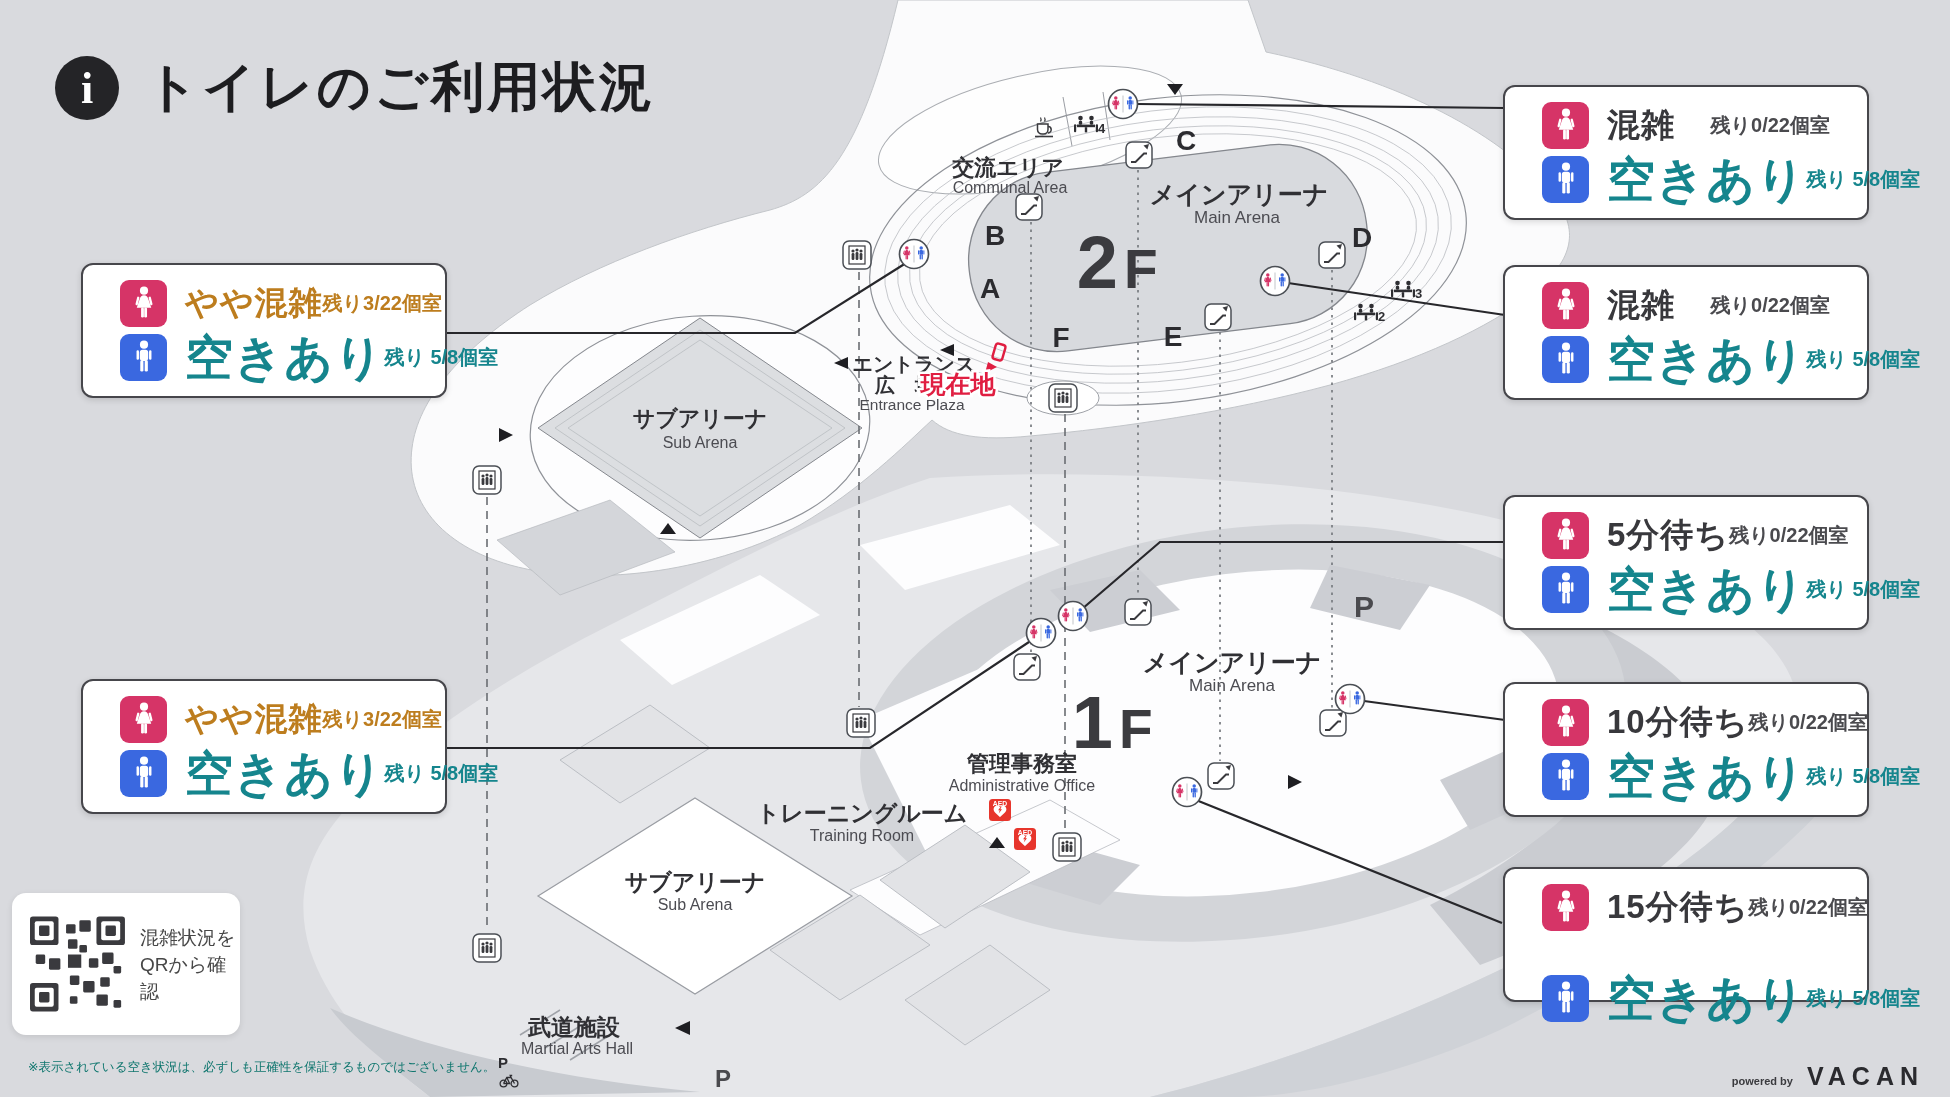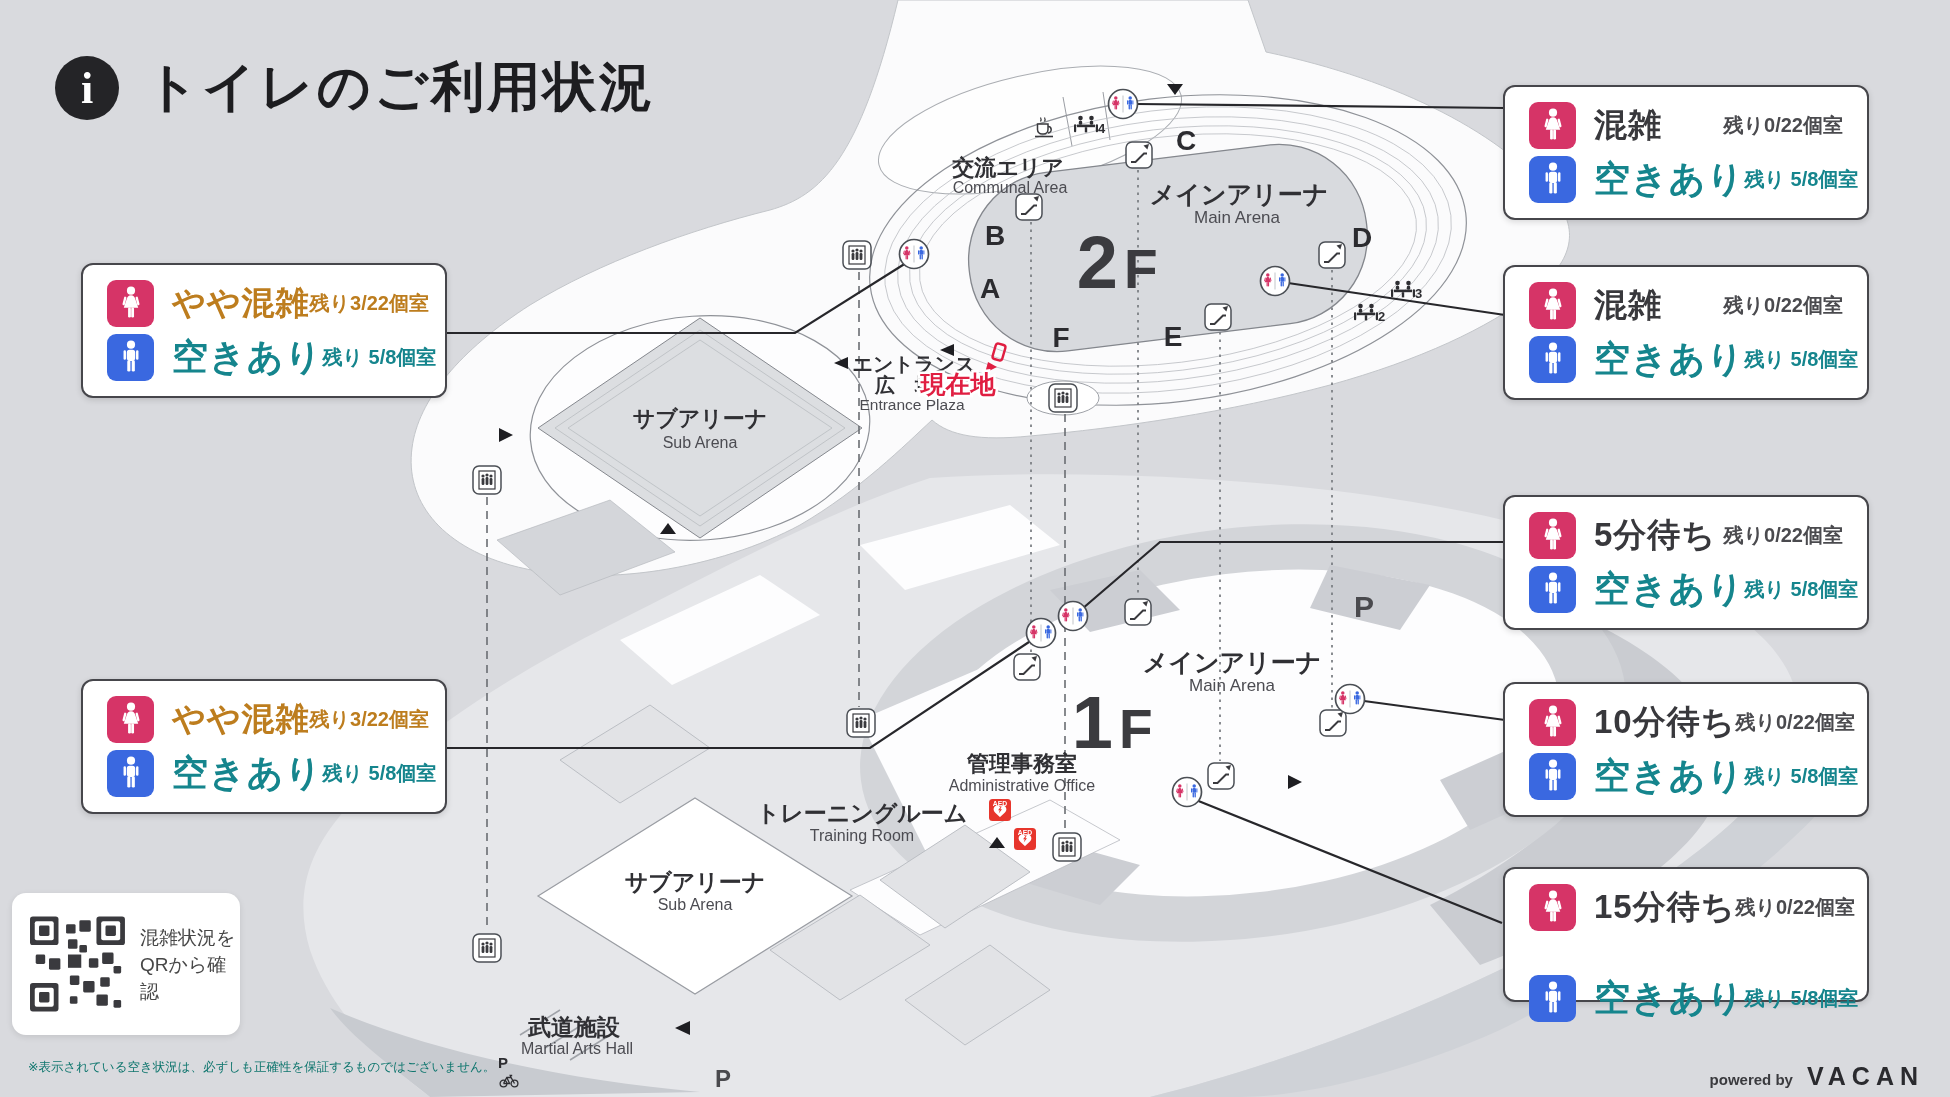--- a/index.html
+++ b/index.html
@@ -7,40 +7,40 @@
        font-family:"Liberation Sans","DejaVu Sans",sans-serif;}
   #map-svg{position:absolute;left:0;top:0;z-index:1;}
   
   .hdr{position:absolute;left:55px;top:52px;display:flex;align-items:center;gap:26px;z-index:3;}
   .info{width:64px;height:64px;border-radius:50%;background:#242427;color:#fff;display:flex;
         align-items:center;justify-content:center;font-size:44px;font-weight:800;
         font-family:"Liberation Serif","DejaVu Serif",serif;}
   .title{font-size:53px;font-weight:800;color:#1d1d20;letter-spacing:3px;}
   
   .card{position:absolute;width:366px;height:135px;background:#fff;border:2px solid #46464b;
-        border-radius:12px;box-shadow:0 2px 6px rgba(0,0,0,.14);padding:15px 24px;
+        border-radius:12px;box-shadow:0 2px 6px rgba(0,0,0,.14);padding:15px 37px;
         box-sizing:border-box;display:flex;flex-direction:column;justify-content:space-between;z-index:3;}
   .crow{display:flex;align-items:center;height:47px;}
   .sq{width:47px;height:47px;border-radius:9px;flex:0 0 47px;display:flex;align-items:center;justify-content:center;}
   .sq svg{width:28px;height:38px;}
   .stat{font-size:33px;font-weight:800;margin-left:18px;letter-spacing:1px;white-space:nowrap;}
-  .stat.m{font-size:36px;}
+  .stat.m{font-size:48px;}
   .rem{margin-left:auto;font-size:20px;font-weight:600;white-space:nowrap;}
   .c-l1{left:81px;top:263px;} .c-l2{left:81px;top:679px;}
   .c-r1{left:1503px;top:85px;} .c-r2{left:1503px;top:265px;} .c-r3{left:1503px;top:495px;}
   .c-r4{left:1503px;top:682px;} .c-r5{left:1503px;top:867px;gap:44px;}
   
   .qr-card{position:absolute;left:12px;top:893px;width:228px;height:142px;background:#fff;
            border-radius:14px;box-shadow:0 2px 6px rgba(0,0,0,.10);display:flex;align-items:center;
            padding-left:18px;box-sizing:border-box;z-index:3;}
   .qr-txt{margin-left:15px;font-size:19px;font-weight:400;color:#474747;line-height:27px;}
   
   .disc{position:absolute;left:28px;top:1059px;font-size:12.5px;color:#0f766e;z-index:3;}
   .pby{position:absolute;right:26px;top:1062px;display:flex;align-items:baseline;gap:14px;z-index:3;}
-  .pb{font-size:15px;color:#3a3a3e;font-weight:600;margin-left:7px;}
+  .pb{font-size:11px;color:#3a3a3e;font-weight:600;margin-left:7px;}
   .brand{font-size:25px;font-weight:800;letter-spacing:6px;color:#2a2a2e;}
   text{font-family:"Liberation Sans","DejaVu Sans",sans-serif;}
   .jp{fill:#303034;font-weight:600;}
   .en{fill:#4c4c52;}
   .sec{fill:#2b2b2f;font-weight:700;font-size:28px;}
   .flr{fill:#3b3b3f;font-weight:800;}
 </style>
 </head>
 <body>
 

